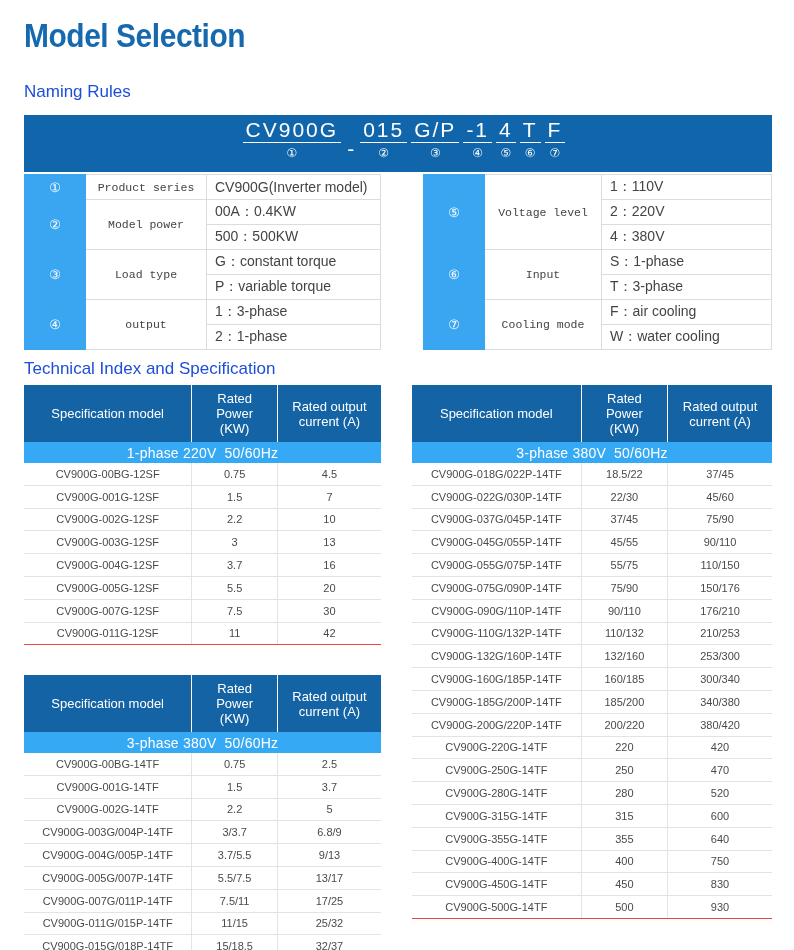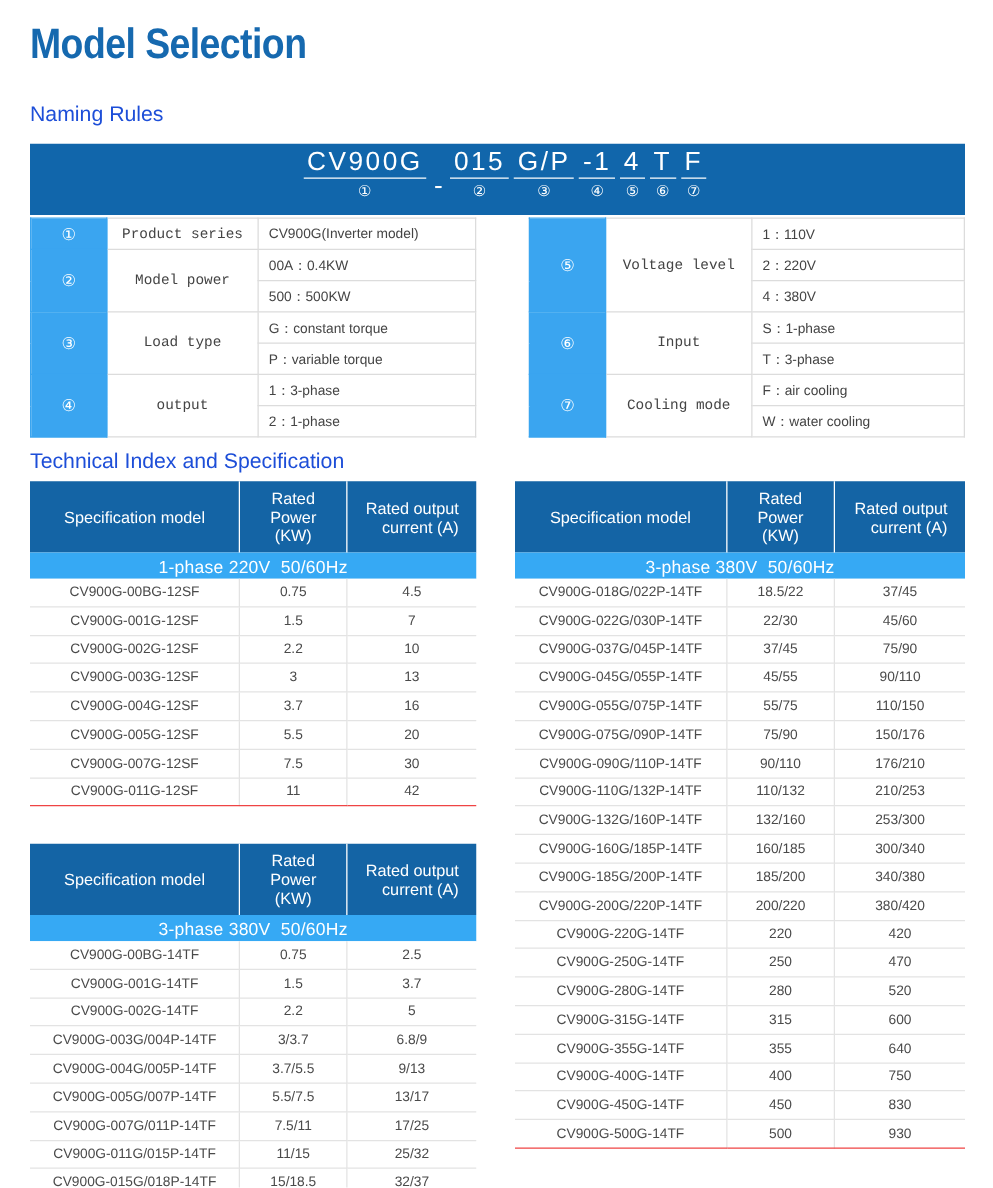--- a/index.html
+++ b/index.html
@@ -125,21 +125,21 @@
   }
   .nr-name {
     text-align: center;
     width: 104px;
     font-size: 11.5px;
     font-family: Liberation Mono, monospace;
   }
   .nr-val {
     text-align: left;
     padding-left: 14px;
-    font-size: 11px;
+    font-size: 14px;
   }
   #nr-right .nr-name { width: 100px; }
 
   
   .spec-table {
     position: absolute;
     border-collapse: collapse;
     table-layout: fixed;
     font-size: 11px;
   }
@@ -152,21 +152,21 @@
     color: #ffffff;
     font-size: 13px;
     font-weight: normal;
     line-height: 15px;
     padding: 6px 14px;
     border-right: 1px solid #ffffff;
     height: 42px;
     vertical-align: middle;
     box-sizing: border-box;
   }
-  .spec-table th:last-child { border-right: none; text-align: right; }
+  .spec-table th:last-child { border-right: none; }
   .spec-table th.c1 { width: 47%; }
   .spec-table th.c2 { width: 24%; }
   .spec-table th.c3 { width: 29%; }
 
   .spec-sub td {
     background: #36a9f4;
     color: #ffffff;
     text-align: center;
     font-size: 14px;
     height: 21px;

